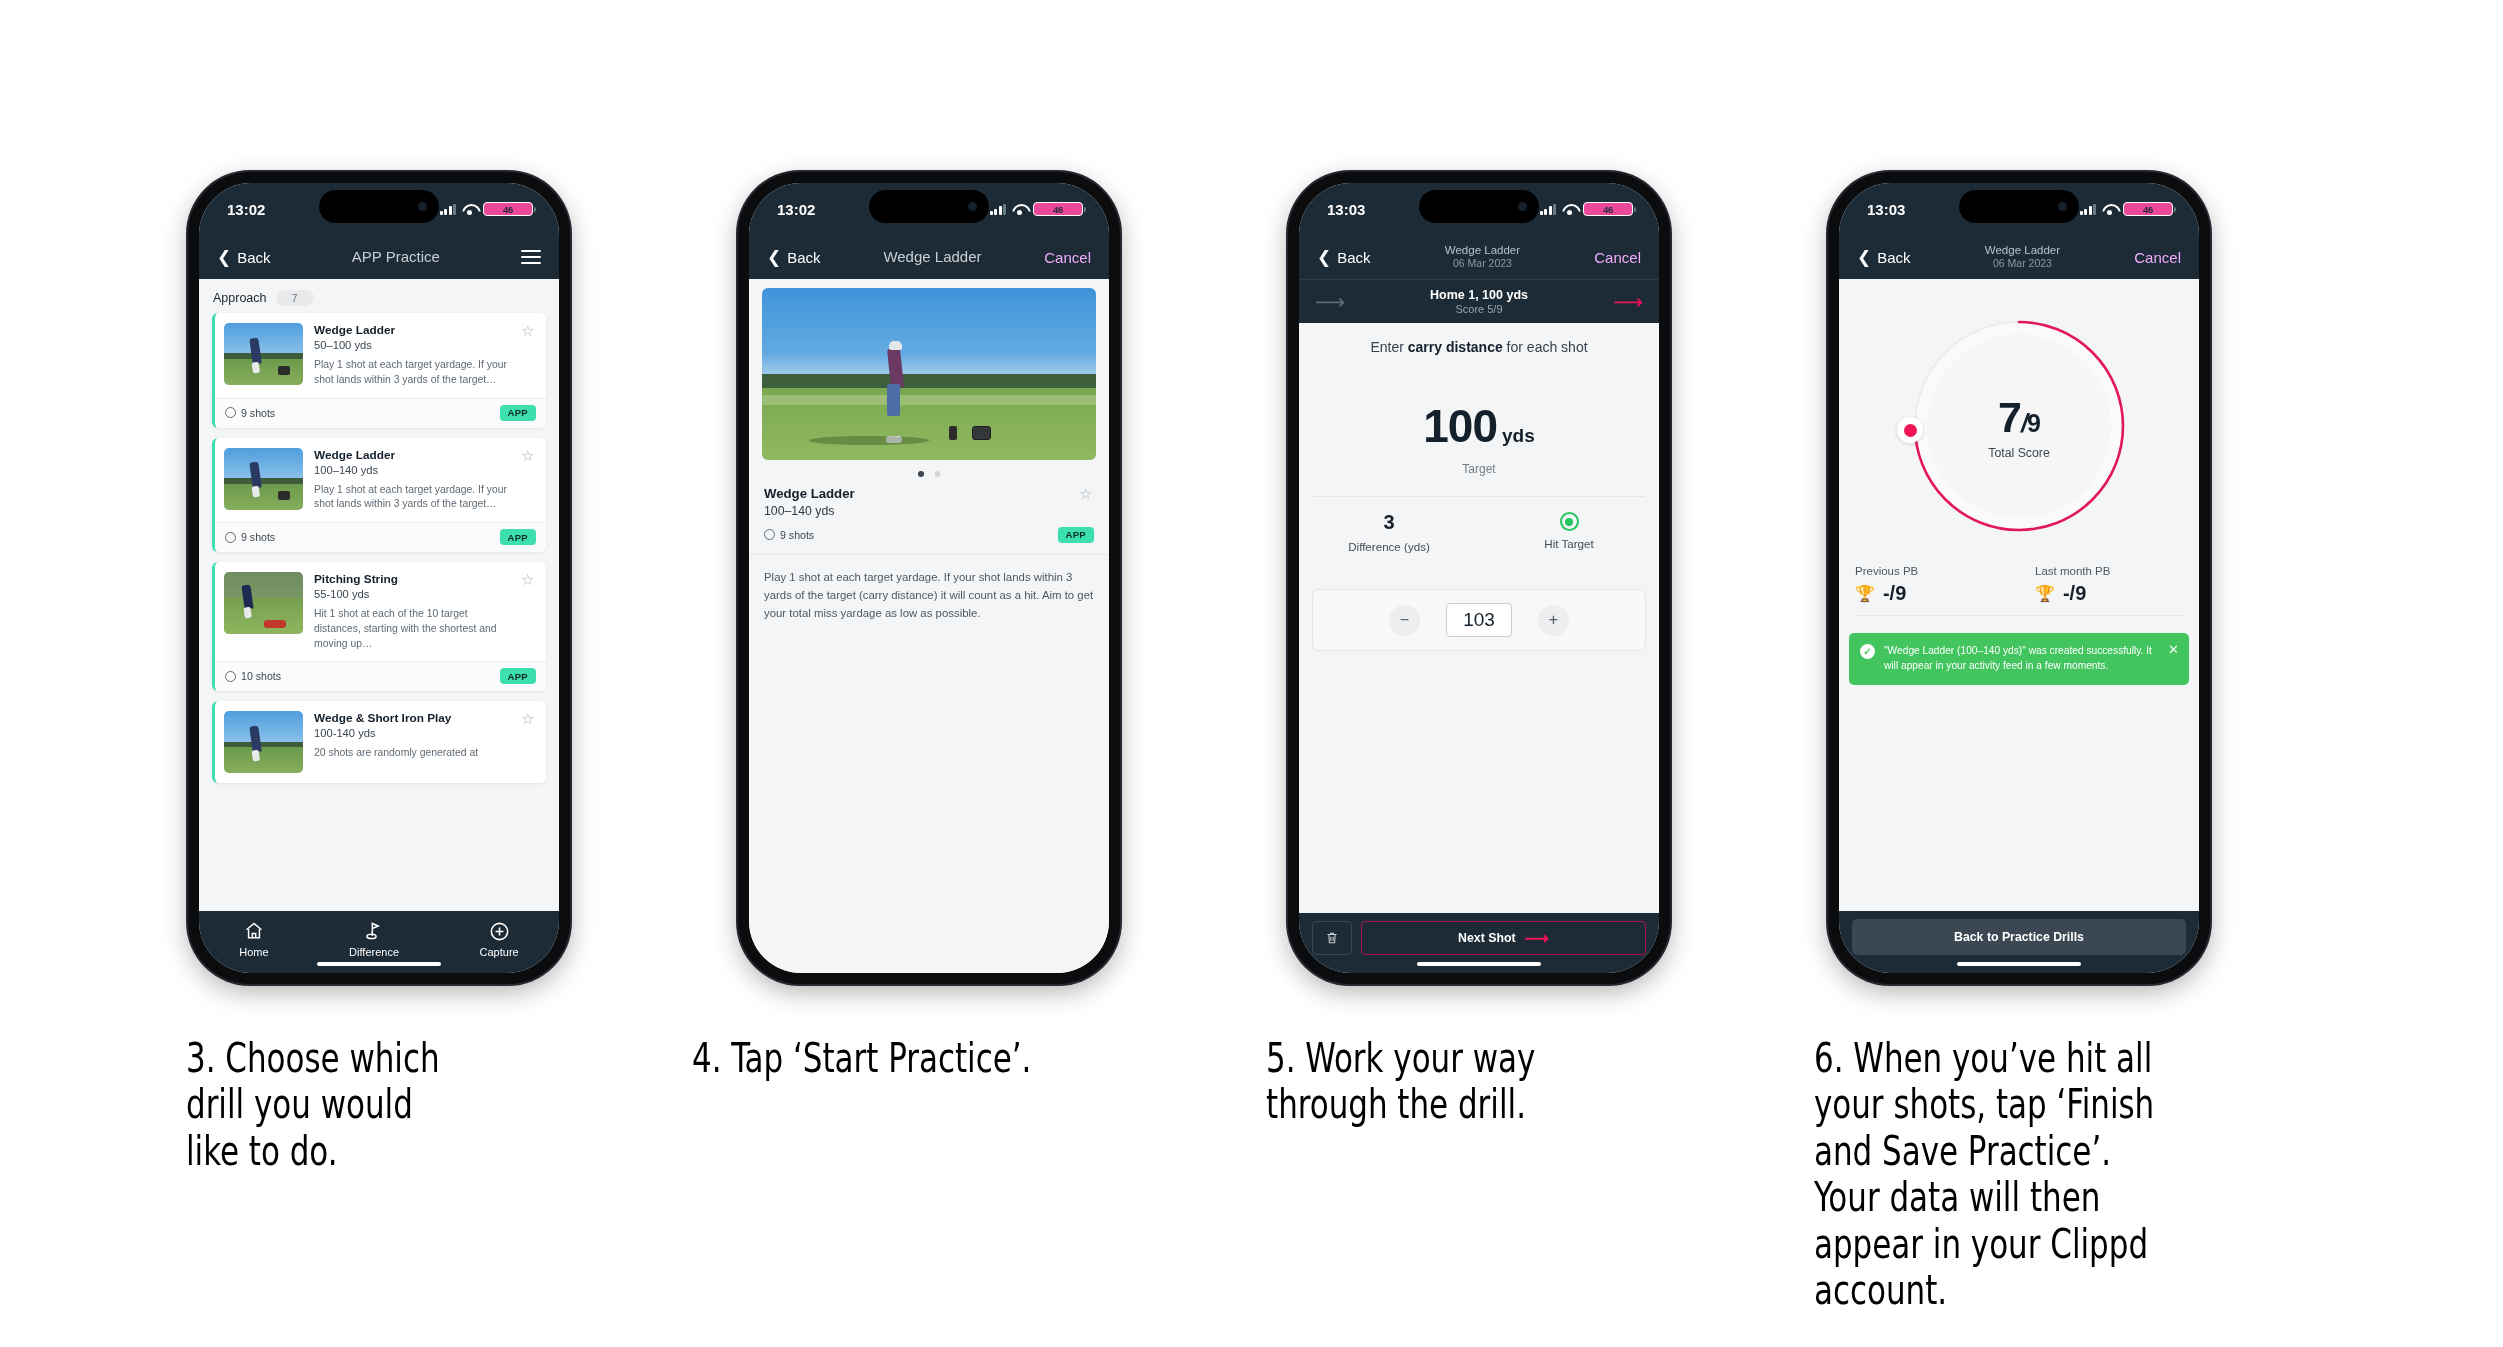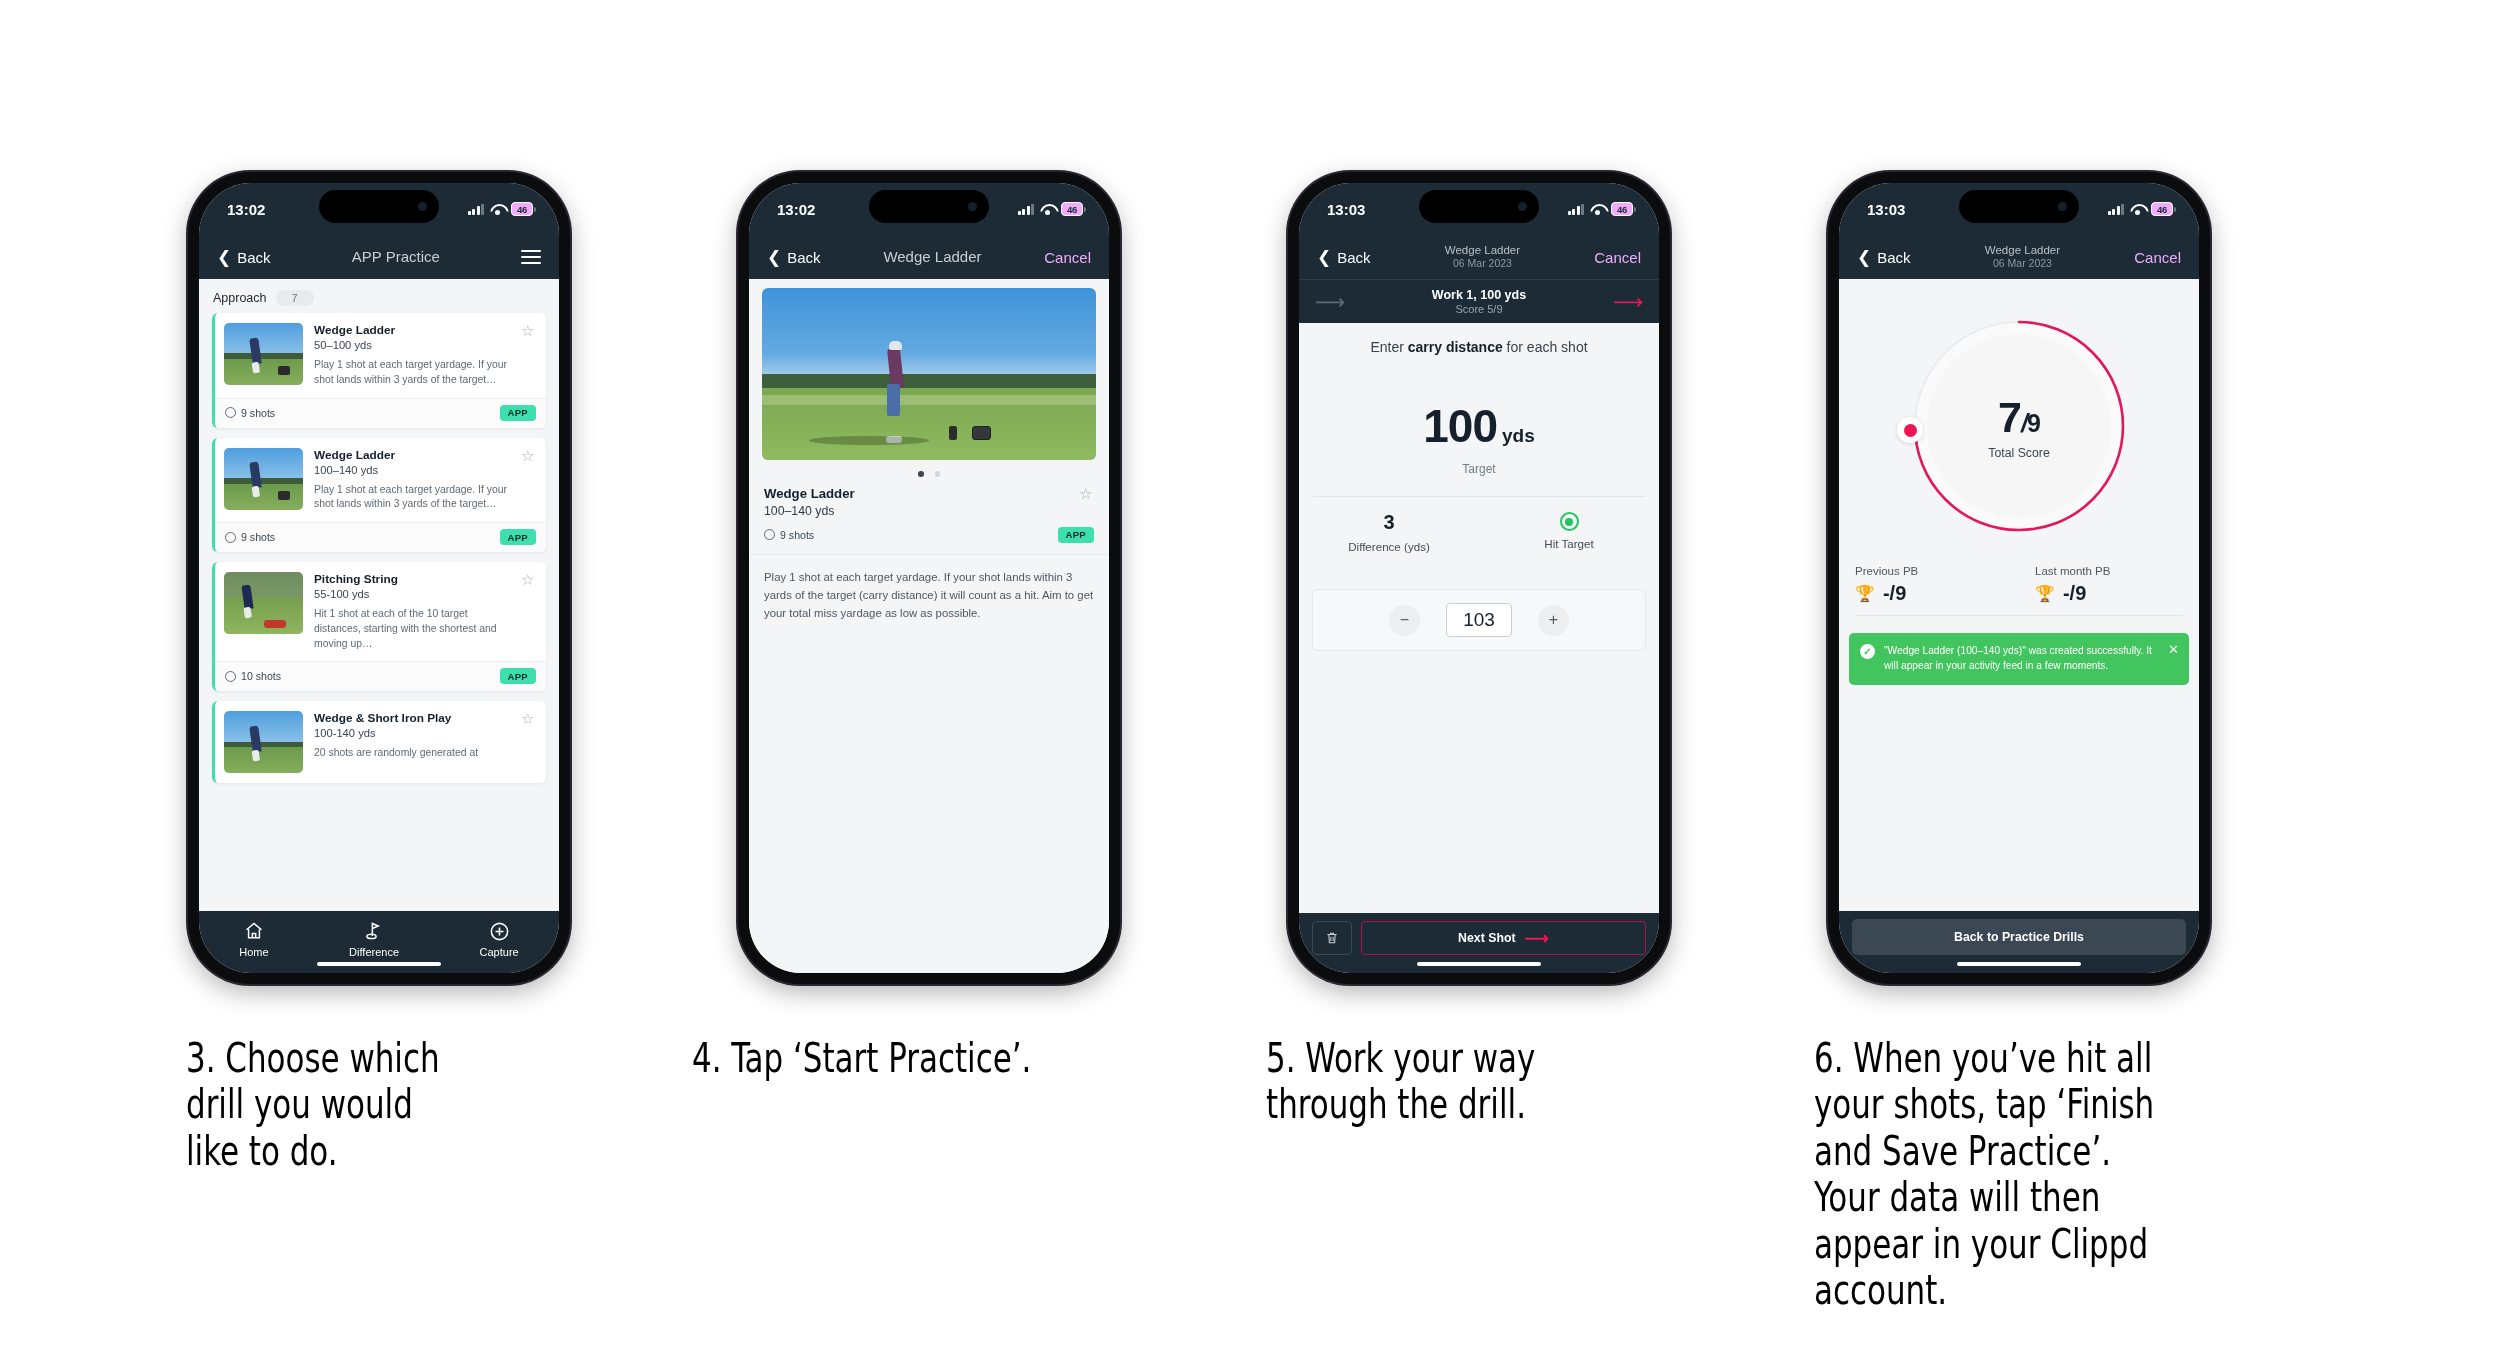--- a/index.html
+++ b/index.html
@@ -47,21 +47,21 @@
   .st-right { display: flex; align-items: center; gap: 6px; }
   .bars { display: flex; align-items: flex-end; gap: 1.5px; height: 11px; }
   .bars i { display:block; width: 3px; background:#fff; border-radius:1px; }
   .bars i:nth-child(1){height:4px}.bars i:nth-child(2){height:6px}
   .bars i:nth-child(3){height:8.5px}.bars i:nth-child(4){height:11px;background:#6b7b86}
   .wifi { width:15px; height:11px; position:relative; }
   .wifi::before{content:"";position:absolute;left:0;top:0;width:15px;height:15px;
     border:2.2px solid #fff;border-radius:50%;clip-path:polygon(0 0,100% 0,100% 42%,0 42%);}
   .wifi::after{content:"";position:absolute;left:5px;top:6px;width:5px;height:5px;
     background:#fff;border-radius:50%;}
-  .batt { width:22px;height:14px;border:1.6px solid #fff;border-radius:4px;background:#f0abfc;
+  .batt { width:50px;height:14px;border:1.6px solid #fff;border-radius:4px;background:#ec4899;
     display:flex;align-items:center;justify-content:center;position:relative;}
   .batt span{font-size:9.5px;font-weight:bold;color:#1c2b36;letter-spacing:-0.2px;}
   .batt::after{content:"";position:absolute;right:-4px;top:4px;width:2px;height:5px;
     background:#6b7b86;border-radius:0 2px 2px 0;}
 
   
   .navbar {
     background:#1c2b36; color:#fff;
     display:flex; align-items:center; justify-content:space-between;
     padding: 0 18px; height: 44px; flex:0 0 44px;
@@ -485,21 +485,21 @@
         <div class="nav-title">
           <span class="main-sm">Wedge Ladder</span>
           <span class="sub">06 Mar 2023</span>
         </div>
         <div class="nav-right">Cancel</div>
       </div>
 
       <div class="shotbar">
         <span class="arrow-l">⟶</span>
         <div class="center">
-          <div class="t1">Work 1, 100 yds</div>
+          <div class="t1">Home 1, 100 yds</div>
           <div class="t2">Score 5/9</div>
         </div>
         <span class="arrow-r">⟶</span>
       </div>
 
       <div class="content">
         <div class="prompt">
           <span>Enter </span><b>carry distance</b><span> for each shot</span>
         </div>
 

